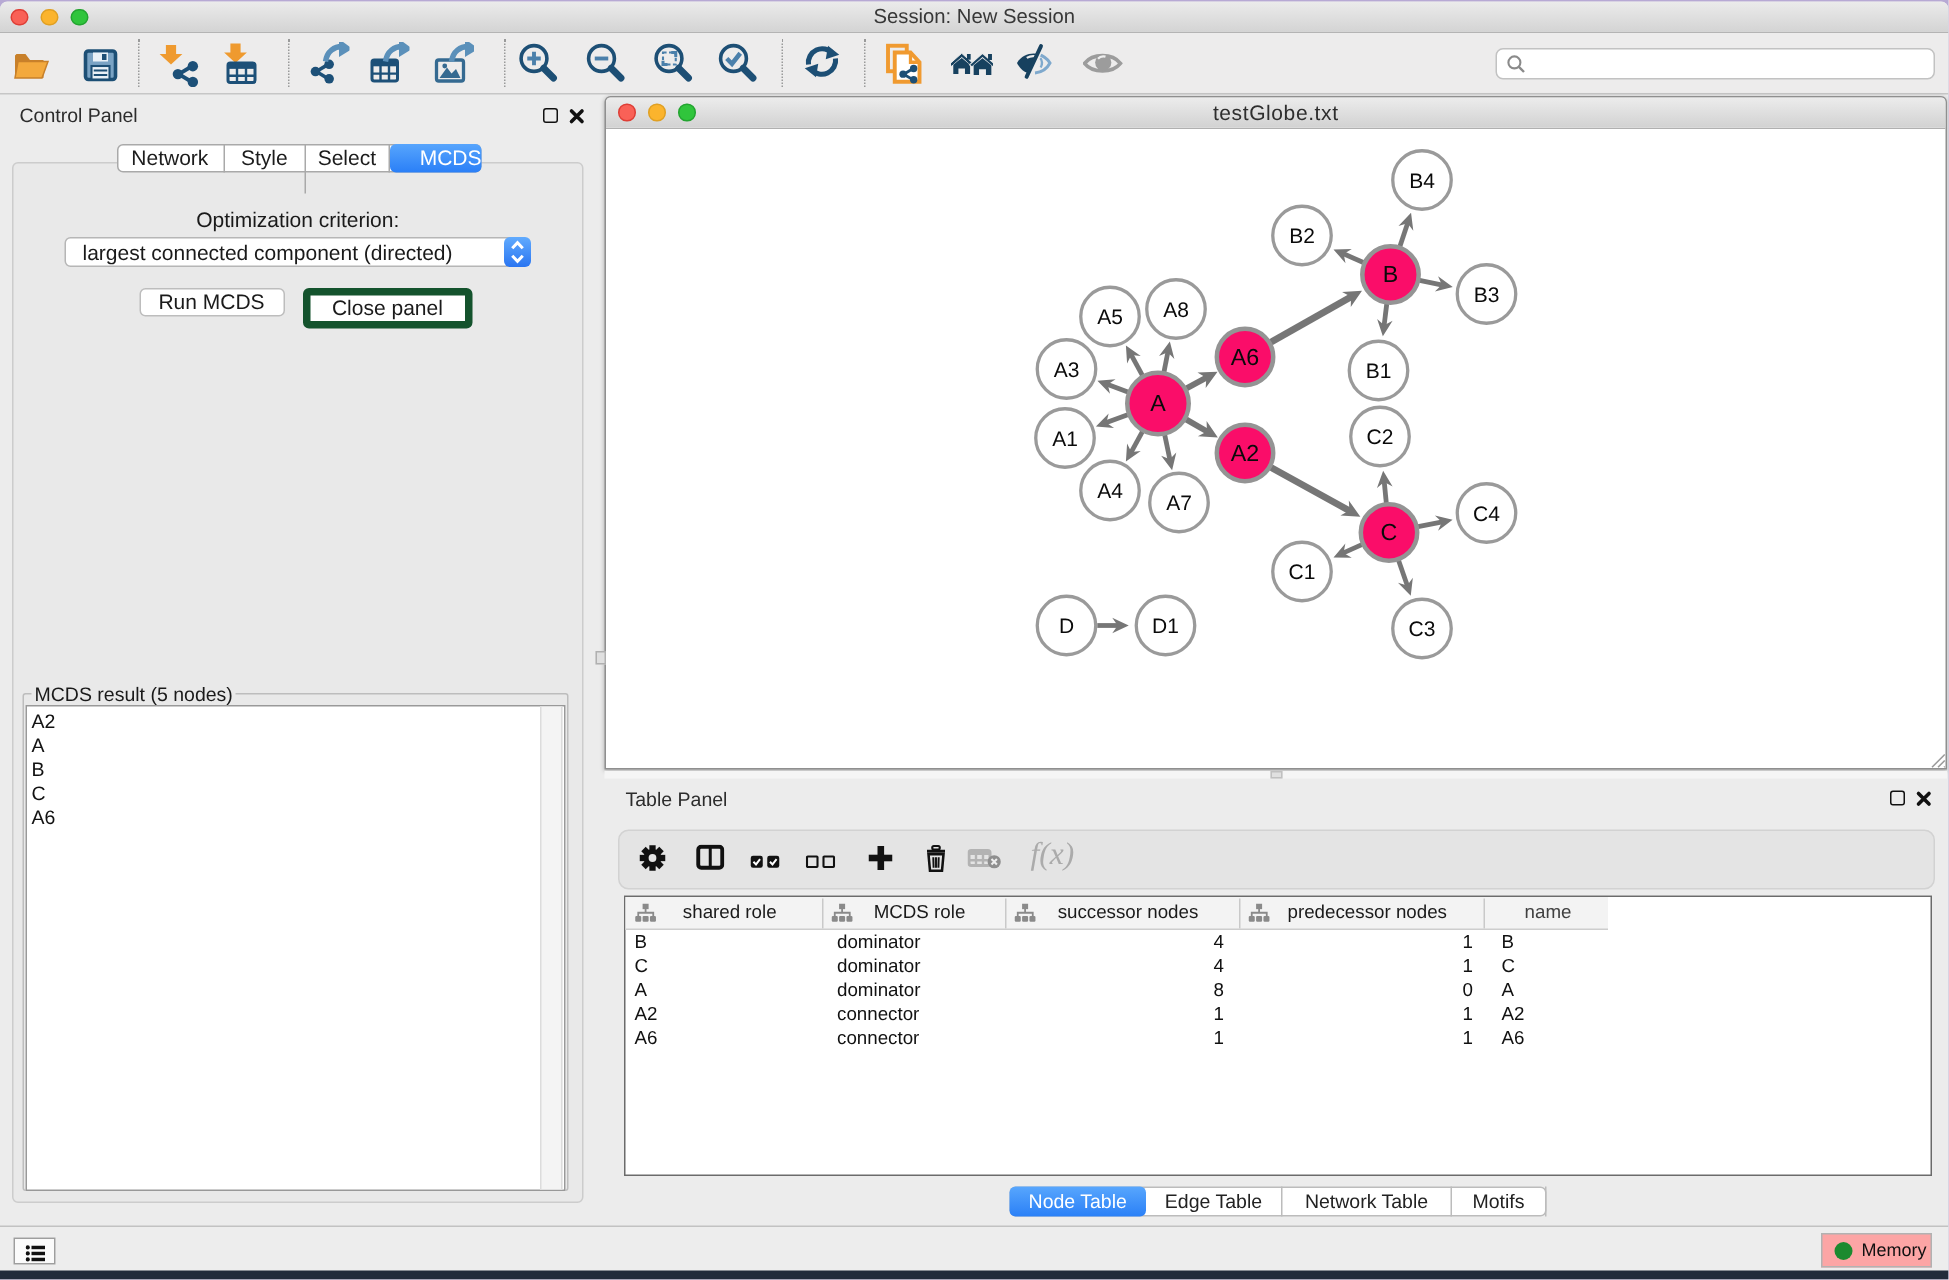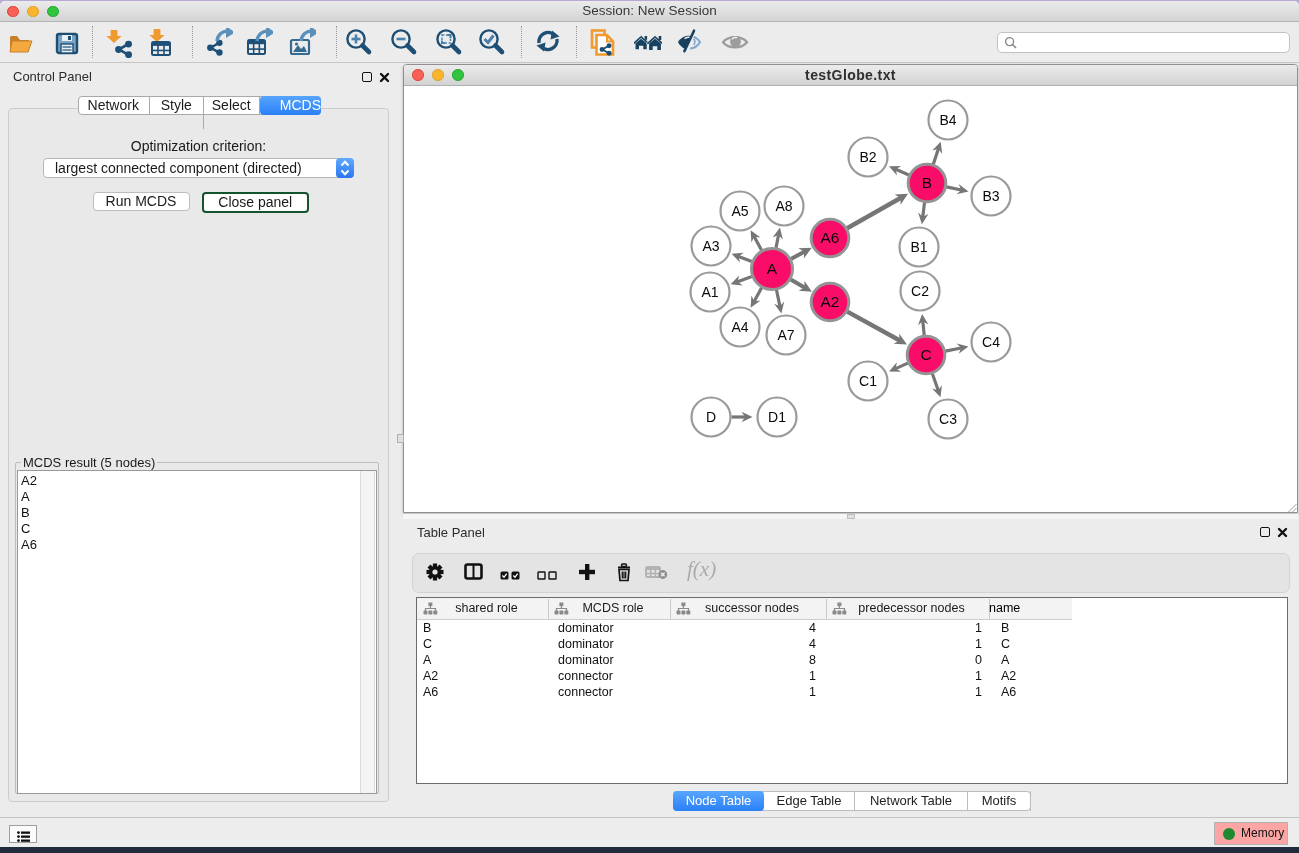--- a/index.html
+++ b/index.html
@@ -170,29 +170,29 @@
 <div class="abs" style="left:77.5px;top:96px;width:72.5px;height:19px;border-right:1px solid #a9a9a9;box-sizing:border-box;text-align:center;font-size:14px;line-height:18px;color:#1c1c1c">Network</div>
 <div class="abs" style="left:150px;top:96px;width:53.5px;height:33px;border-right:1px solid #a9a9a9;box-sizing:border-box;text-align:center;font-size:14px;line-height:18px;color:#1c1c1c">Style</div>
 <div class="abs" style="left:203.5px;top:96px;width:56.5px;height:19px;border-right:1px solid #a9a9a9;box-sizing:border-box;text-align:center;font-size:14px;line-height:18px;color:#1c1c1c">Select</div>
 <div class="abs" style="left:260px;top:96px;width:61px;height:19px;background:linear-gradient(#57a5fd,#2a7ff7);border-radius:4px;text-align:right;font-size:14px;line-height:18px;color:#fff">MCDS</div>
 <div class="abs" style="left:0;top:138px;width:397px;text-align:center;font-size:14px;color:#1a1a1a">Optimization criterion:</div>
 <div class="abs" style="left:43px;top:158px;width:311px;height:20px;background:#fff;border:1px solid #b6b6b6;border-radius:4px;box-sizing:border-box;font-size:14px;line-height:18px;color:#1a1a1a;padding-left:11px;width:300px">largest connected component (directed)</div>
 <div class="abs" style="left:336px;top:158px;width:18px;height:20px;background:linear-gradient(#61abfe,#2a75f1);border-radius:4px;box-sizing:border-box"><svg width="18" height="20" viewBox="0 0 18 20">
       <path d="M5.5 7.5 L9 3.8 L12.5 7.5 M5.5 12.5 L9 16.2 L12.5 12.5" stroke="#fff" stroke-width="2" fill="none"></path>
     </svg></div>
 <div class="abs" style="left:92.5px;top:191.5px;width:95px;height:17px;background:#fff;border:1px solid #bdbdbd;border-radius:4px;text-align:center;font-size:14px;line-height:17px;color:#1a1a1a">Run MCDS</div>
-<div class="abs" style="left:202px;top:191.5px;width:102.5px;height:17px;background:#fff;border:2px solid #14532d;border-radius:4px;text-align:center;font-size:14px;line-height:17px;color:#1a1a1a">Close panel</div>
+<div class="abs" style="left:202px;top:191.5px;width:102.5px;height:17px;background:#fff;border:5px solid #14532d;border-radius:4px;text-align:center;font-size:14px;line-height:17px;color:#1a1a1a">Close panel</div>
 <div class="abs" style="left:15px;top:462px;width:364px;height:332px;border:1px solid #bdbdbd;border-radius:2px;box-sizing:border-box"></div>
 <div class="abs" style="left:21px;top:455px;background:#e9e9e9;padding:0 2px;font-size:13px;color:#1a1a1a">MCDS result (5 nodes)</div>
 <div class="abs" style="left:17px;top:470px;width:360px;height:324px;background:#fff;border:1px solid #999;box-sizing:border-box"></div>
 <div class="abs" style="left:21px;top:473px;font-size:13px;line-height:16px;color:#111">A2<br>A<br>B<br>C<br>A6</div>
 <div class="abs" style="left:360px;top:471px;width:15px;height:322px;background:#f4f4f4;border-left:1px solid #dcdcdc;border-right:1px solid #dcdcdc;box-sizing:border-box"></div>
 <div class="abs" style="left:403px;top:64px;width:895px;height:449px;background:#fff;border:1px solid #8f8f8f;box-sizing:border-box;border-radius:4px 4px 0 0;box-shadow:0 1px 3px rgba(0,0,0,0.25)"></div>
 <div class="abs" style="left:404px;top:65px;width:893px;height:20px;border-radius:3px 3px 0 0;background:linear-gradient(#ececec,#d2d2d2);border-bottom:1px solid #b0b0b0">
-    <div class="abs" style="width:100%;text-align:center;font-size:14px;letter-spacing:0.4px;line-height:21px;font-weight:bold;color:#2e2e2e">testGlobe.txt</div>
+    <div class="abs" style="width:100%;text-align:center;font-size:14px;letter-spacing:0.4px;line-height:21px;font-weight:normal;color:#2e2e2e">testGlobe.txt</div>
   </div>
 <div style="position:absolute;left:412.2px;top:69.2px;width:11.6px;height:11.6px;border-radius:50%;background:#f96157;border:1px solid #de3e36;box-sizing:border-box"></div>
 <div style="position:absolute;left:432.2px;top:69.2px;width:11.6px;height:11.6px;border-radius:50%;background:#fbb42d;border:1px solid #e0a023;box-sizing:border-box"></div>
 <div style="position:absolute;left:452.2px;top:69.2px;width:11.6px;height:11.6px;border-radius:50%;background:#30c53c;border:1px solid #23a430;box-sizing:border-box"></div>
 <div class="abs" style="left:403px;top:64px;width:895px;height:449px"><svg width="895" height="449" viewBox="0 0 895 449" style="">
       <line x1="358.6" y1="186.2" x2="350.6" y2="171.6" stroke="#767676" stroke-width="3.2"></line>
       <path d="M347.6,166.3 L357.5,173.4 L351.2,172.7 L348.4,178.4 Z" fill="#767676"></path>
 <line x1="373.0" y1="183.9" x2="375.8" y2="169.6" stroke="#767676" stroke-width="3.2"></line>
       <path d="M376.9,163.6 L379.9,175.4 L375.5,170.9 L369.7,173.4 Z" fill="#767676"></path>
 <line x1="348.9" y1="197.4" x2="334.2" y2="191.9" stroke="#767676" stroke-width="3.2"></line>
@@ -367,21 +367,21 @@
 <div class="abs" style="left:826px;top:599px;width:1px;height:20px;background:#c9c9c9"></div>
 <div class="abs" style="left:834px;top:598px;width:155px;text-align:center;font-size:12.5px;line-height:21px;color:#1a1a1a">predecessor nodes</div>
 <svg width="15" height="13" style="position:absolute;left:832px;top:602px;" viewBox="0 0 15 13">
     <rect x="5.4" y="0.5" width="4" height="3.6" fill="#8a8a8a"></rect>
     <path d="M7.4 4 V6.5 M2.5 9 V6.5 H12.5 V9" stroke="#8a8a8a" stroke-width="1.2" fill="none"></path>
     <rect x="0.5" y="8.6" width="4" height="3.9" rx="0.8" fill="#8a8a8a"></rect>
     <rect x="5.4" y="8.6" width="4" height="3.9" rx="0.8" fill="#8a8a8a"></rect>
     <rect x="10.3" y="8.6" width="4" height="3.9" rx="0.8" fill="#8a8a8a"></rect>
   </svg>
 <div class="abs" style="left:989px;top:599px;width:1px;height:20px;background:#c9c9c9"></div>
-<div class="abs" style="left:989px;top:598px;width:86px;text-align:left;font-size:12.5px;line-height:21px;color:#000000">name</div>
+<div class="abs" style="left:989px;top:598px;width:86px;text-align:center;font-size:12.5px;line-height:21px;color:#404040">name</div>
 <div class="abs" style="left:423px;top:621px;font-size:12.5px;color:#111">B</div>
 <div class="abs" style="left:558px;top:621px;font-size:12.5px;color:#111">dominator</div>
 <div class="abs" style="left:700px;top:621px;width:116px;text-align:right;font-size:12.5px;color:#111">4</div>
 <div class="abs" style="left:866px;top:621px;width:116px;text-align:right;font-size:12.5px;color:#111">1</div>
 <div class="abs" style="left:1001px;top:621px;font-size:12.5px;color:#111">B</div>
 <div class="abs" style="left:423px;top:637px;font-size:12.5px;color:#111">C</div>
 <div class="abs" style="left:558px;top:637px;font-size:12.5px;color:#111">dominator</div>
 <div class="abs" style="left:700px;top:637px;width:116px;text-align:right;font-size:12.5px;color:#111">4</div>
 <div class="abs" style="left:866px;top:637px;width:116px;text-align:right;font-size:12.5px;color:#111">1</div>
 <div class="abs" style="left:1001px;top:637px;font-size:12.5px;color:#111">C</div>

